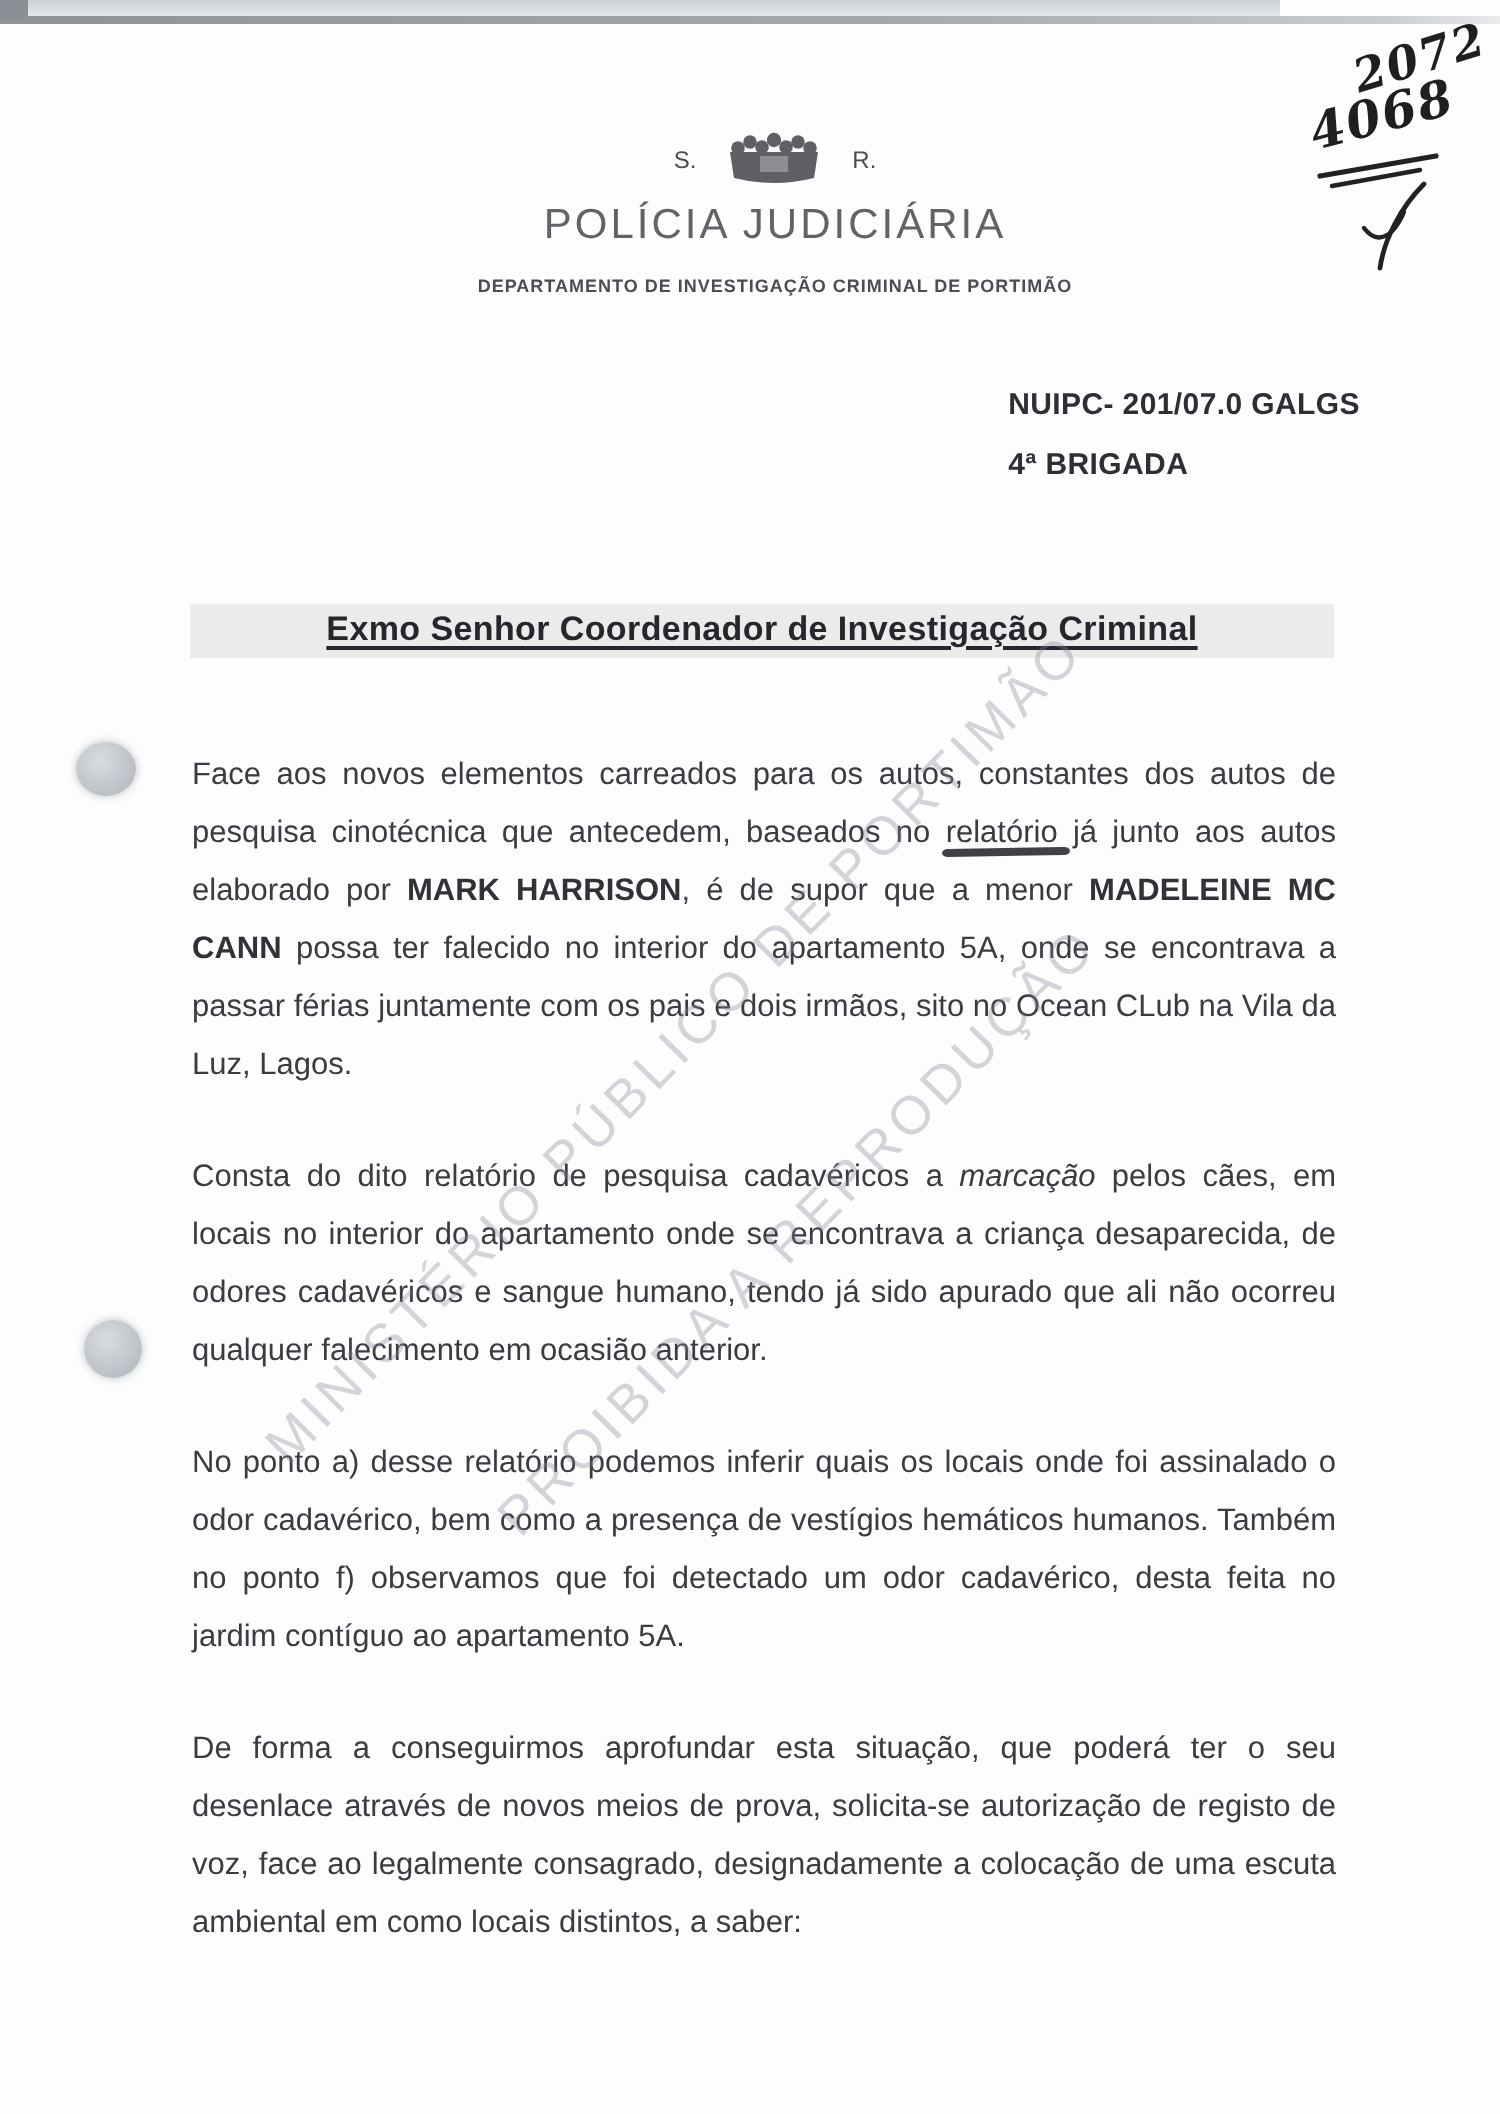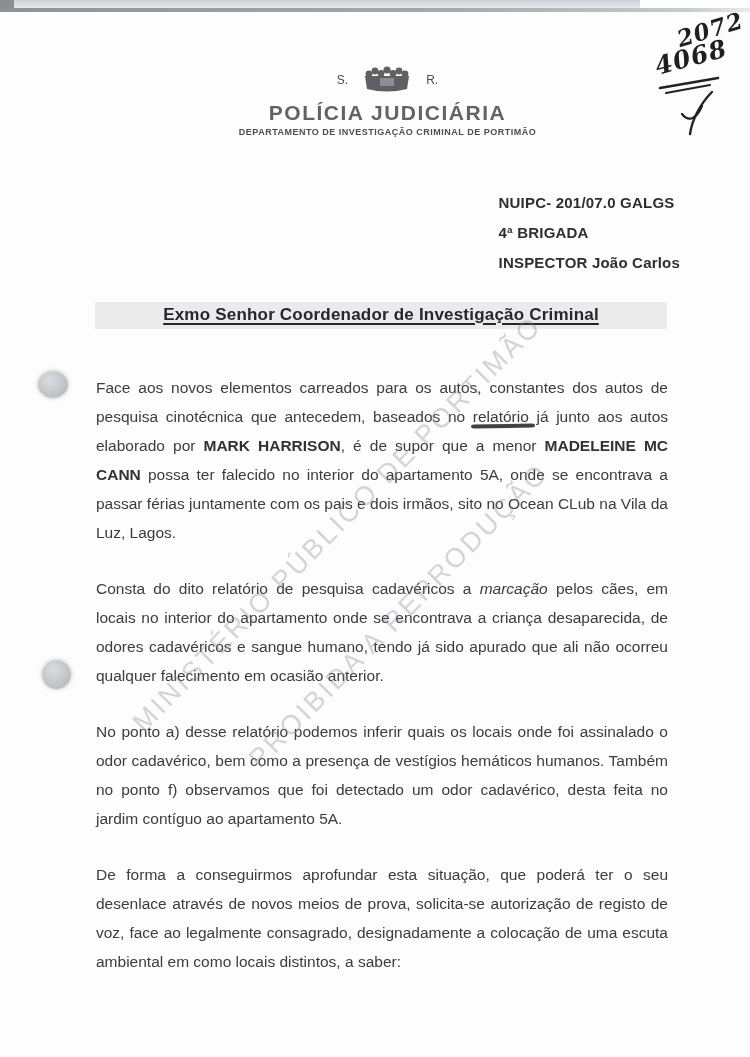--- a/index.html
+++ b/index.html
@@ -27,22 +27,22 @@
   .handnote{position:absolute;right:8px;top:16px;width:100px;height:120px;
     font-family:"DejaVu Serif", serif;font-style:italic;font-weight:700;color:#1f1f1f;}
   .hn-line1{font-size:23px;transform:rotate(-17deg);margin-left:34px;letter-spacing:1px;}
   .hn-line2{font-size:25px;transform:rotate(-15deg);margin-left:12px;margin-top:-2px;letter-spacing:1px;}
   .hn-strokes{position:absolute;left:14px;top:60px;}
   
   .letterhead{position:absolute;left:25px;right:0;top:66px;text-align:center;color:#5d5d64;}
   .crest-row{display:flex;align-items:center;justify-content:center;gap:10px;}
   .crest-initial{font-size:12px;color:#4c4c52;}
   .ministry{font-size:10px;letter-spacing:1.4px;color:#55555c;margin-top:9px;}
-  .org{font-size:21px;letter-spacing:1.5px;color:#626269;margin-top:7px;font-weight:700;}
-  .dept{font-size:9px;letter-spacing:.5px;color:#4c4c53;margin-top:2px;font-weight:700;}
+  .org{font-size:21px;letter-spacing:1.5px;color:#626269;margin-top:7px;font-weight:400;}
+  .dept{font-size:9px;letter-spacing:.5px;color:#4c4c53;margin-top:13px;font-weight:700;}
   
   .case-block{position:absolute;right:70px;top:188px;
     font-weight:700;font-size:15px;line-height:30px;color:#2e2e35;letter-spacing:.2px;}
   
   .doc-title-wrap{position:absolute;left:95px;top:302px;width:572px;text-align:center;
     background:#ebebeb;padding:3px 0 4px 0;}
   .doc-title{font-weight:700;font-size:17px;color:#26262c;letter-spacing:.2px;
     text-decoration:underline;text-decoration-thickness:2px;text-underline-offset:3px;}
   
   .watermark{position:absolute;white-space:nowrap;font-size:27px;letter-spacing:3px;
@@ -101,21 +101,20 @@
       </svg>
       <span class="crest-initial">R.</span>
     </div>
     <div class="org">POLÍCIA JUDICIÁRIA</div>
     <div class="dept">DEPARTAMENTO DE INVESTIGAÇÃO CRIMINAL DE PORTIMÃO</div>
   </div>
 
   <div class="case-block">
     <div>NUIPC- 201/07.0 GALGS</div>
     <div>4ª BRIGADA</div>
-    <div>INSPECTOR João Carlos</div>
   </div>
 
   <div class="doc-title-wrap">
     <span class="doc-title">Exmo Senhor Coordenador de Investigação Criminal</span>
   </div>
 
   <div class="watermark wm1">MINISTÉRIO PÚBLICO DE PORTIMÃO</div>
   <div class="watermark wm2">PROIBIDA A REPRODUÇÃO</div>
 
   <div class="body-text">

